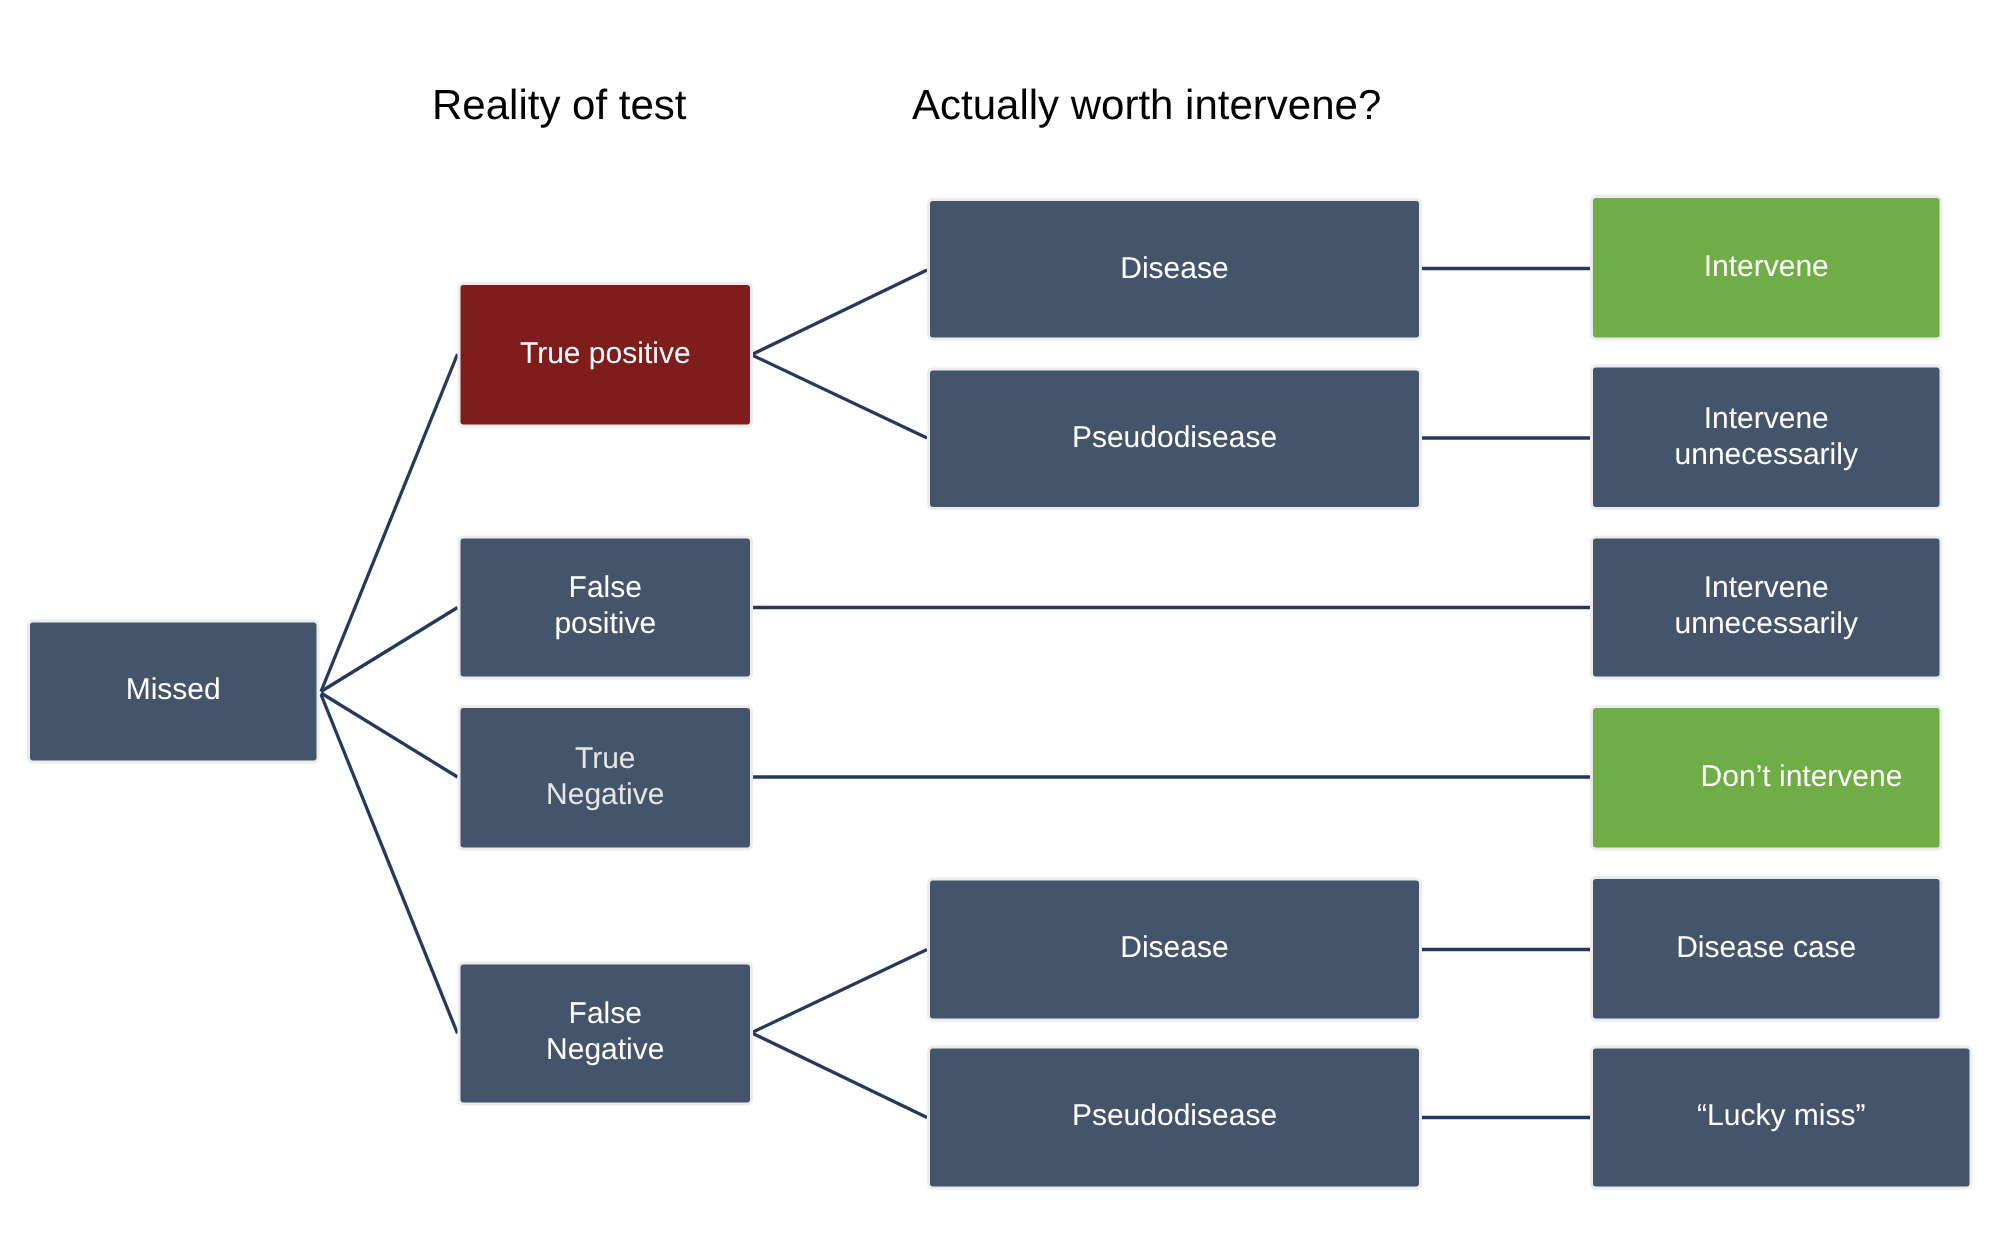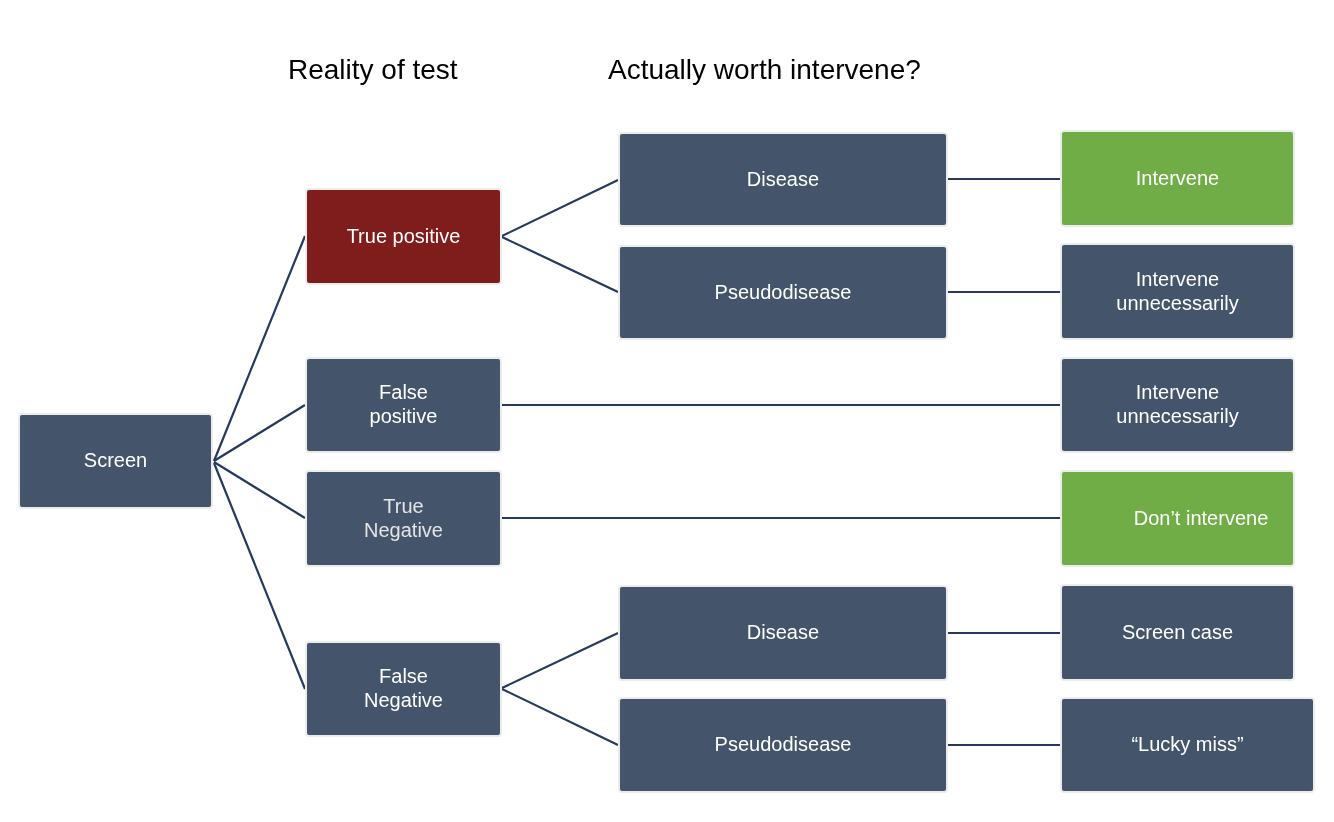--- a/index.html
+++ b/index.html
@@ -72,21 +72,21 @@
       <line x1="502" y1="688" x2="618" y2="633" stroke="#24395B" stroke-width="2.2"></line>
       <line x1="502" y1="689" x2="618" y2="745" stroke="#24395B" stroke-width="2.2"></line>
       <line x1="948" y1="179" x2="1060" y2="179" stroke="#24395B" stroke-width="2.2"></line>
       <line x1="948" y1="292" x2="1060" y2="292" stroke="#24395B" stroke-width="2.2"></line>
       <line x1="948" y1="633" x2="1060" y2="633" stroke="#24395B" stroke-width="2.2"></line>
       <line x1="948" y1="745" x2="1060" y2="745" stroke="#24395B" stroke-width="2.2"></line>
     </svg>
 
   <div id="nodes">
       <div class="node" style="left: 18px; top: 413px; width: 195px; height: 96px; background: rgb(68, 84, 106); border-color: rgb(236, 236, 236); color: rgb(255, 255, 255);">
-        <span class="node-label">Screen</span>
+        <span class="node-label">Missed</span>
       </div>
       <div class="node" style="left: 305px; top: 188px; width: 197px; height: 97px; background: #7f1d1d; border-color: rgb(236, 236, 236); color: rgb(255, 255, 255);">
         <span class="node-label">True positive</span>
       </div>
       <div class="node" style="left: 305px; top: 357px; width: 197px; height: 96px; background: rgb(68, 84, 106); border-color: rgb(236, 236, 236); color: rgb(255, 255, 255);">
         <span class="node-label">False
 positive</span>
       </div>
       <div class="node" style="left: 305px; top: 470px; width: 197px; height: 97px; background: rgb(68, 84, 106); border-color: rgb(236, 236, 236); color: #e5e5e5;">
         <span class="node-label">True
@@ -116,19 +116,19 @@
 unnecessarily</span>
       </div>
       <div class="node" style="left: 1060px; top: 357px; width: 235px; height: 96px; background: rgb(68, 84, 106); border-color: rgb(236, 236, 236); color: rgb(255, 255, 255);">
         <span class="node-label">Intervene
 unnecessarily</span>
       </div>
       <div class="node" style="left: 1060px; top: 470px; width: 235px; height: 97px; background: rgb(112, 173, 71); border-color: rgb(236, 236, 236); color: rgb(255, 255, 255); padding-left: 47px;">
         <span class="node-label">Don’t intervene</span>
       </div>
       <div class="node" style="left: 1060px; top: 584px; width: 235px; height: 97px; background: rgb(68, 84, 106); border-color: rgb(236, 236, 236); color: rgb(255, 255, 255);">
-        <span class="node-label">Screen case</span>
+        <span class="node-label">Disease case</span>
       </div>
       <div class="node" style="left: 1060px; top: 697px; width: 255px; height: 96px; background: rgb(68, 84, 106); border-color: rgb(236, 236, 236); color: rgb(255, 255, 255);">
         <span class="node-label">“Lucky miss”</span>
       </div>
     </div>
 </div>
 
 </body></html>

